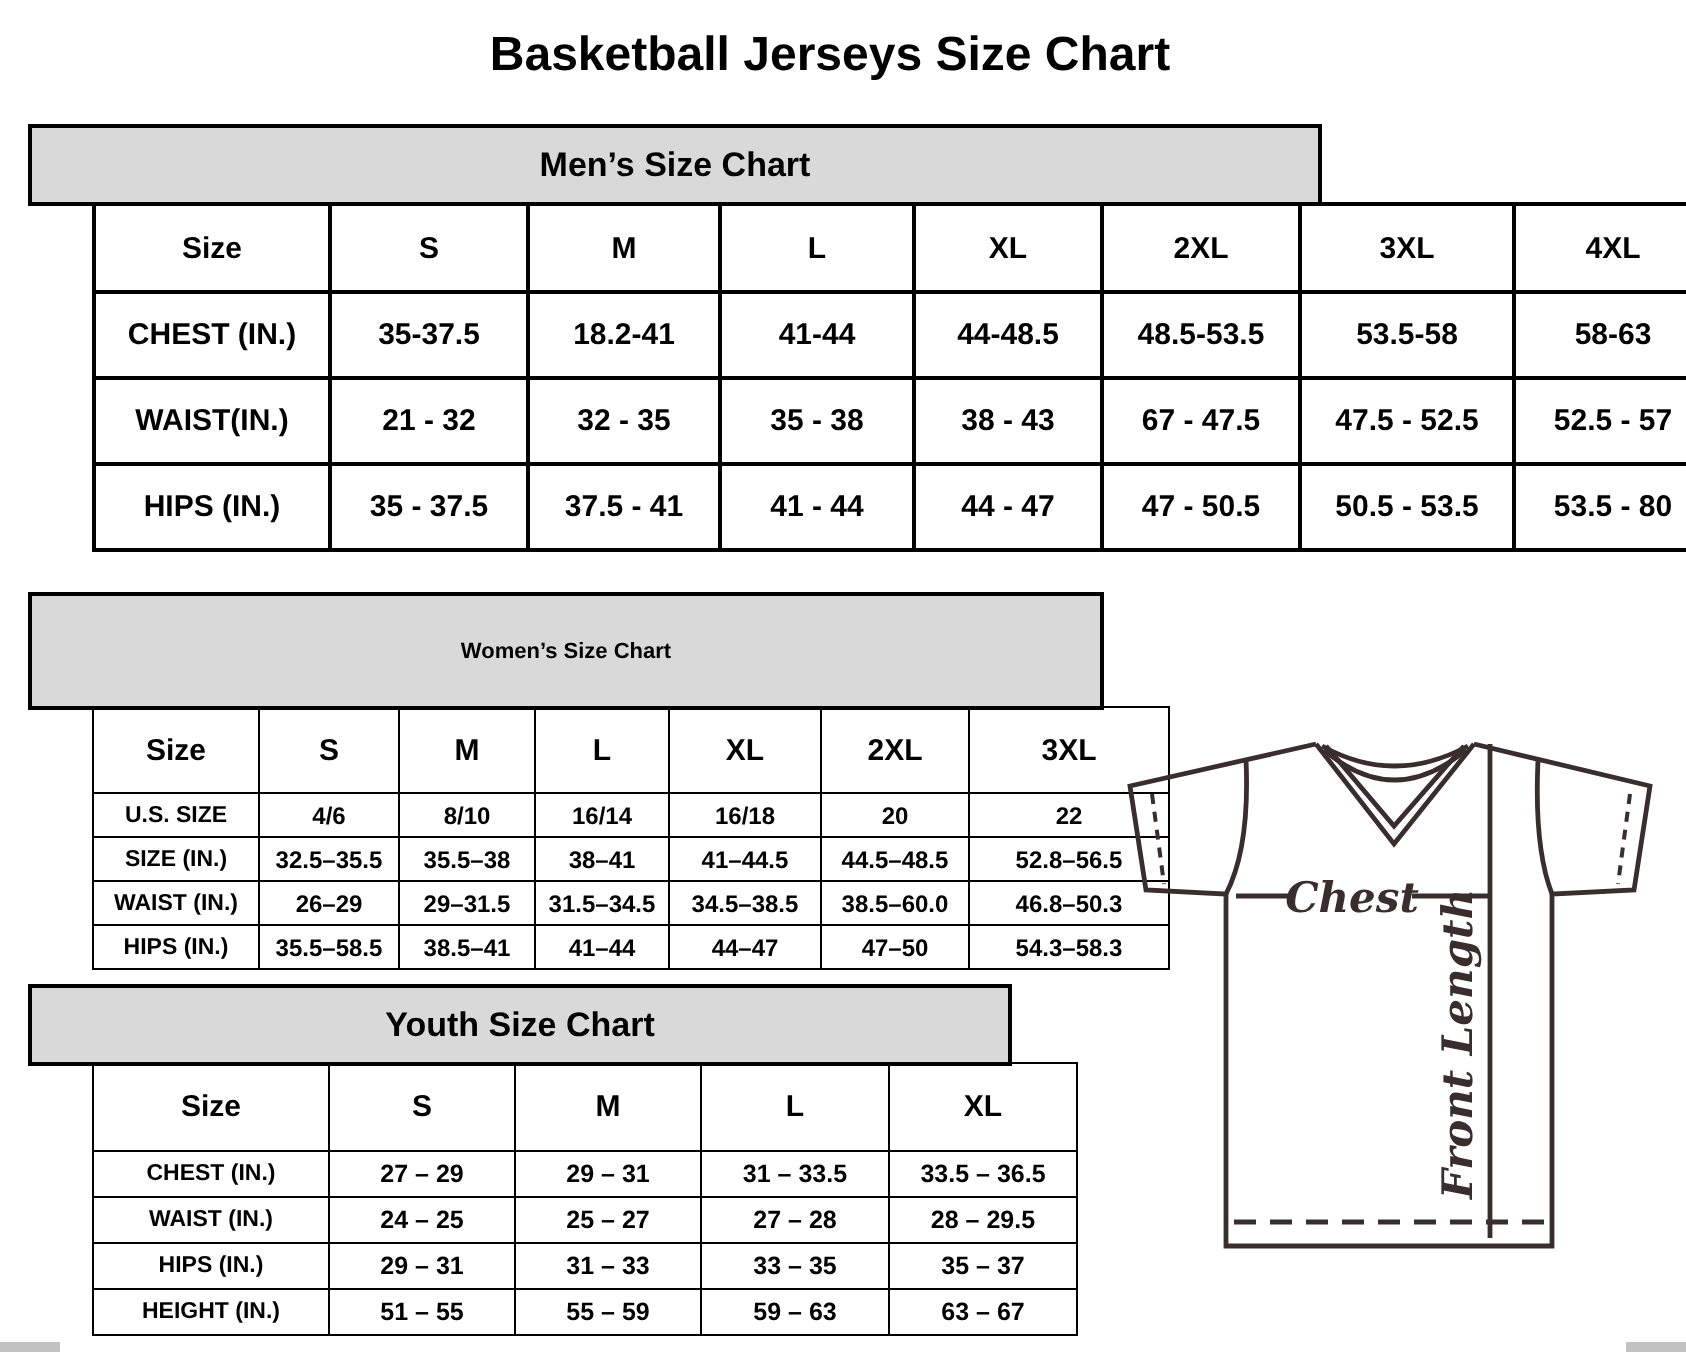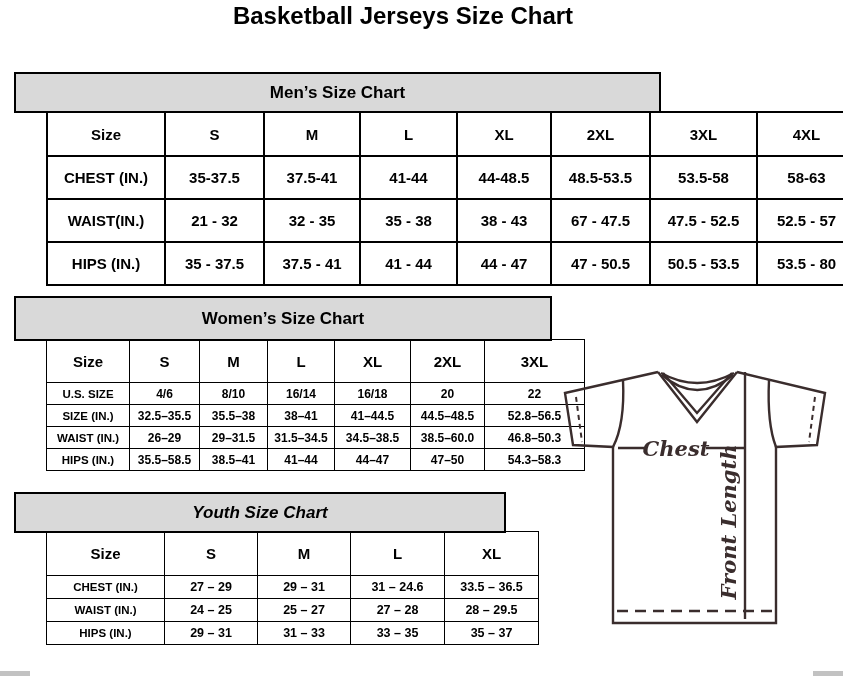--- a/index.html
+++ b/index.html
@@ -1,50 +1,50 @@
 <!DOCTYPE html>
 <html><head>
 <meta charset="utf-8">
 <style>
   html,body { margin:0; padding:0; background:#fff; }
   .page {
     position:relative; width:843px; height:679px; background:#ffffff;
     font-family:"Liberation Sans", sans-serif; color:#000; overflow:hidden;
   }
   .page-title {
-    position:absolute; top:2px; left:0; width:806px; margin:0;
+    position:absolute; top:2px; left:0; width:806px; margin:12px;
     text-align:center; font-size:24px; font-weight:bold; letter-spacing:0px;
   }
   .chart-section { position:absolute; }
   .band {
     background:#d9d9d9; border:2px solid #000;
     display:flex; align-items:center; justify-content:center;
     font-weight:bold; box-sizing:border-box;
   }
   table { border-collapse:collapse; table-layout:fixed; width:100%; margin-top:-2px;margin-left:32px; }
   th, td { text-align:center; vertical-align:middle; font-weight:bold; padding:0; overflow:hidden; white-space:nowrap; }
 
   
-  .mens { left:14px; top:72px; width:647px; }
+  .mens { left:14px; top:62px; width:647px; }
   .mens .band { height:41px; font-size:17px; }
   .mens th, .mens td { border:2px solid #000; font-size:15px; }
   .mens thead tr { height:44px; }
   .mens tbody tr { height:43px; }
 
   
   .womens { left:14px; top:296px; width:538px; }
-  .womens .band { height:45px; font-size:17px; }
+  .womens .band { height:59px; font-size:11px; }
   .womens th, .womens td { border:1.5px solid #000; }
   .womens thead tr { height:43px; font-size:15px; }
   .womens tbody tr { height:22px; font-size:12px; }
   .womens tbody th { font-size:11.5px; }
 
   
   .youth { left:14px; top:492px; width:492px; }
-  .youth .band { height:41px; font-size:17px;font-style:italic; }
+  .youth .band { height:41px; font-size:17px; }
   .youth th, .youth td { border:1.5px solid #000; }
   .youth thead tr { height:44px; font-size:15px; }
   .youth tbody tr { height:23px; font-size:12.5px; }
   .youth tbody th { font-size:11.5px; }
 
   .jersey { position:absolute; left:555px; top:360px; width:288px; height:319px; }
 
   .sb { position:absolute; top:671px; height:5px; background:#c2c2c2; }
   .sb-left { left:0; width:30px; }
   .sb-right { left:813px; width:30px; }
@@ -78,21 +78,21 @@
             <th>XL</th>
             <th>2XL</th>
             <th>3XL</th>
             <th>4XL</th>
           </tr>
         </thead>
         <tbody>
           <tr>
             <th>CHEST (IN.)</th>
             <td>35-37.5</td>
-            <td>37.5-41</td>
+            <td>18.2-41</td>
             <td>41-44</td>
             <td>44-48.5</td>
             <td>48.5-53.5</td>
             <td>53.5-58</td>
             <td>58-63</td>
           </tr>
           <tr>
             <th>WAIST(IN.)</th>
             <td>21 - 32</td>
             <td>32 - 35</td>
@@ -197,37 +197,44 @@
             <th>M</th>
             <th>L</th>
             <th>XL</th>
           </tr>
         </thead>
         <tbody>
           <tr>
             <th>CHEST (IN.)</th>
             <td>27 – 29</td>
             <td>29 – 31</td>
-            <td>31 – 24.6</td>
+            <td>31 – 33.5</td>
             <td>33.5 – 36.5</td>
           </tr>
           <tr>
             <th>WAIST (IN.)</th>
             <td>24 – 25</td>
             <td>25 – 27</td>
             <td>27 – 28</td>
             <td>28 – 29.5</td>
           </tr>
           <tr>
             <th>HIPS (IN.)</th>
             <td>29 – 31</td>
             <td>31 – 33</td>
             <td>33 – 35</td>
             <td>35 – 37</td>
           </tr>
+          <tr>
+            <th>HEIGHT (IN.)</th>
+            <td>51 – 55</td>
+            <td>55 – 59</td>
+            <td>59 – 63</td>
+            <td>63 – 67</td>
+          </tr>
         </tbody>
       </table>
   </section>
 
   <svg class="jersey" viewBox="0 0 288 319" xmlns="http://www.w3.org/2000/svg">
     <g stroke="#3a2d2d" stroke-width="2.4" fill="none" stroke-linejoin="miter" stroke-linecap="butt">
 
       <path d="M103,12 L10,33 L18,85 L58,87 L58,263 L221,263 L221,87 L262,85 L270,33 L182,12"></path>
 
       <path d="M103,12 L142,62 L182,12"></path>

